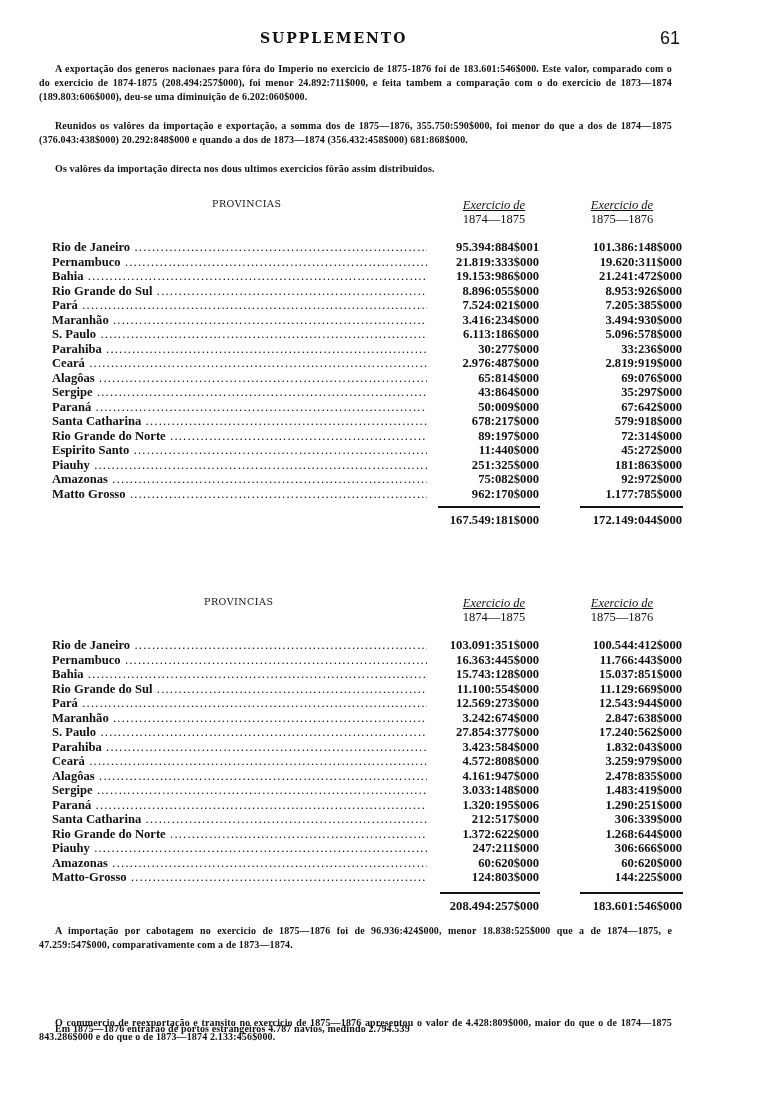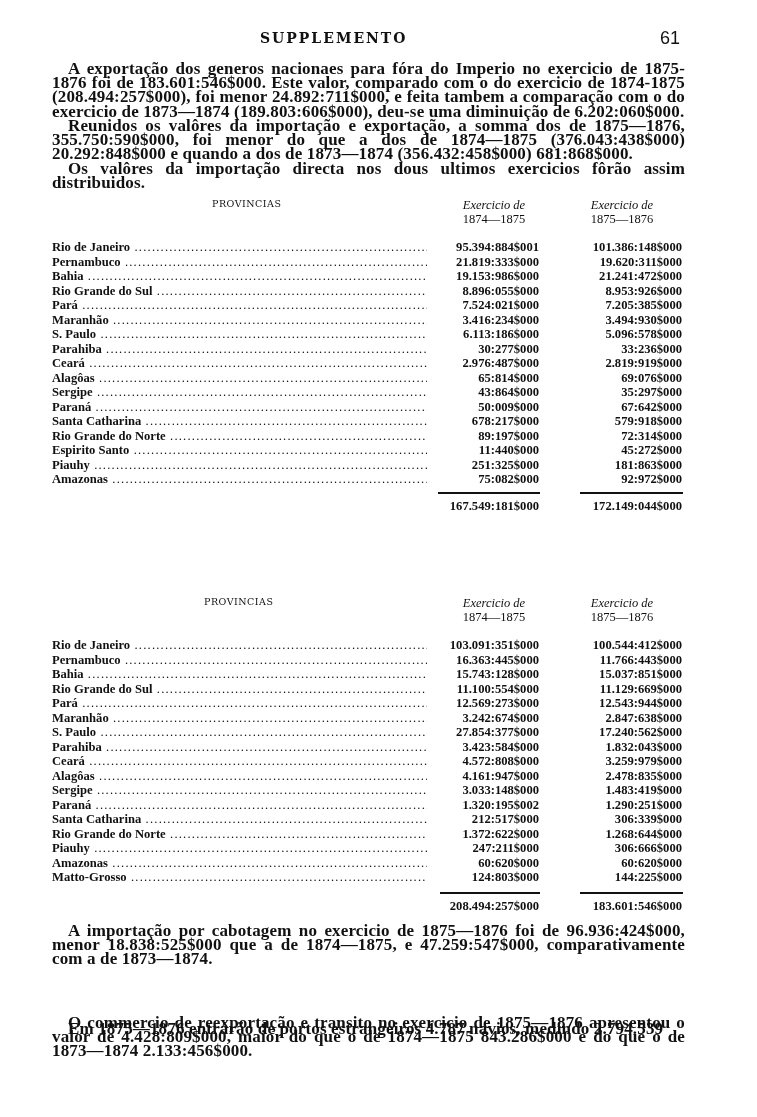--- a/index.html
+++ b/index.html
@@ -14,37 +14,37 @@
   }
   .header-title {
     position: absolute; left: 260px; top: 0; font-weight: bold;
     font-size: 14px; letter-spacing: 2px; font-family: "DejaVu Serif", serif;
   }
   .page-number {
     position: absolute; left: 660px; top: -2px; font-size: 18px;
     font-family: Liberation Sans, sans-serif;
   }
   .para {
-    position: absolute; left: 52px; width: 633px;
-    font-size: 17px; line-height: 14.2px; text-align: justify;
+    position: absolute; left: 39px; width: 633px;
+    font-size: 10px; line-height: 14.2px; text-align: justify;
     font-family: "Liberation Serif", serif; font-weight: bold;
     letter-spacing: 0.15px;
   }
   .para .indent { display: inline-block; width: 16px; }
   .table { position: absolute; left: 52px; width: 633px; }
   .thead { position: relative; height: 42px; }
   .th-prov {
     position: absolute; left: 160px; top: 0; font-size: 9.5px;
     letter-spacing: 0.5px; font-family: "DejaVu Serif", serif;
   }
   .th-col {
     position: absolute; top: 0; width: 120px; text-align: center;
     font-size: 12.5px; line-height: 14px; font-family: "Liberation Serif", serif;
   }
-  .th-col .it { font-style: italic; }
+  .th-col .it { font-style: italic; text-decoration: underline; }
   .th-col1 { left: 382px; }
   .th-col2 { left: 510px; }
   .row {
     position: relative; height: 14.5px; font-size: 12.6px; line-height: 14.5px;
     font-family: "Liberation Serif", serif; font-weight: bold;
   }
   .row .name {
     position: absolute; left: 0; top: 0; width: 375px; overflow: hidden;
     white-space: nowrap;
   }
@@ -177,20 +177,25 @@
       <div class="row">
           <span class="name">Piauhy</span>
           <span class="v1">251:325$000</span>
           <span class="v2">181:863$000</span>
         </div>
       <div class="row">
           <span class="name">Amazonas</span>
           <span class="v1">75:082$000</span>
           <span class="v2">92:972$000</span>
         </div>
+      <div class="row">
+          <span class="name">Matto Grosso</span>
+          <span class="v1">962:170$000</span>
+          <span class="v2">1.177:785$000</span>
+        </div>
     </div>
     <div style="position:relative;height:10px;">
       <div class="rule" style="left:386px;width:102px;top:5px;"></div>
       <div class="rule" style="left:528px;width:103px;top:5px;"></div>
     </div>
     <div class="total">
       <span class="v1">167.549:181$000</span>
       <span class="v2">172.149:044$000</span>
     </div>
   </div>
@@ -259,21 +264,21 @@
           <span class="v1">4.161:947$000</span>
           <span class="v2">2.478:835$000</span>
         </div>
       <div class="row">
           <span class="name">Sergipe</span>
           <span class="v1">3.033:148$000</span>
           <span class="v2">1.483:419$000</span>
         </div>
       <div class="row">
           <span class="name">Paraná</span>
-          <span class="v1">1.320:195$002</span>
+          <span class="v1">1.320:195$006</span>
           <span class="v2">1.290:251$000</span>
         </div>
       <div class="row">
           <span class="name">Santa Catharina</span>
           <span class="v1">212:517$000</span>
           <span class="v2">306:339$000</span>
         </div>
       <div class="row">
           <span class="name">Rio Grande do Norte</span>
           <span class="v1">1.372:622$000</span>

